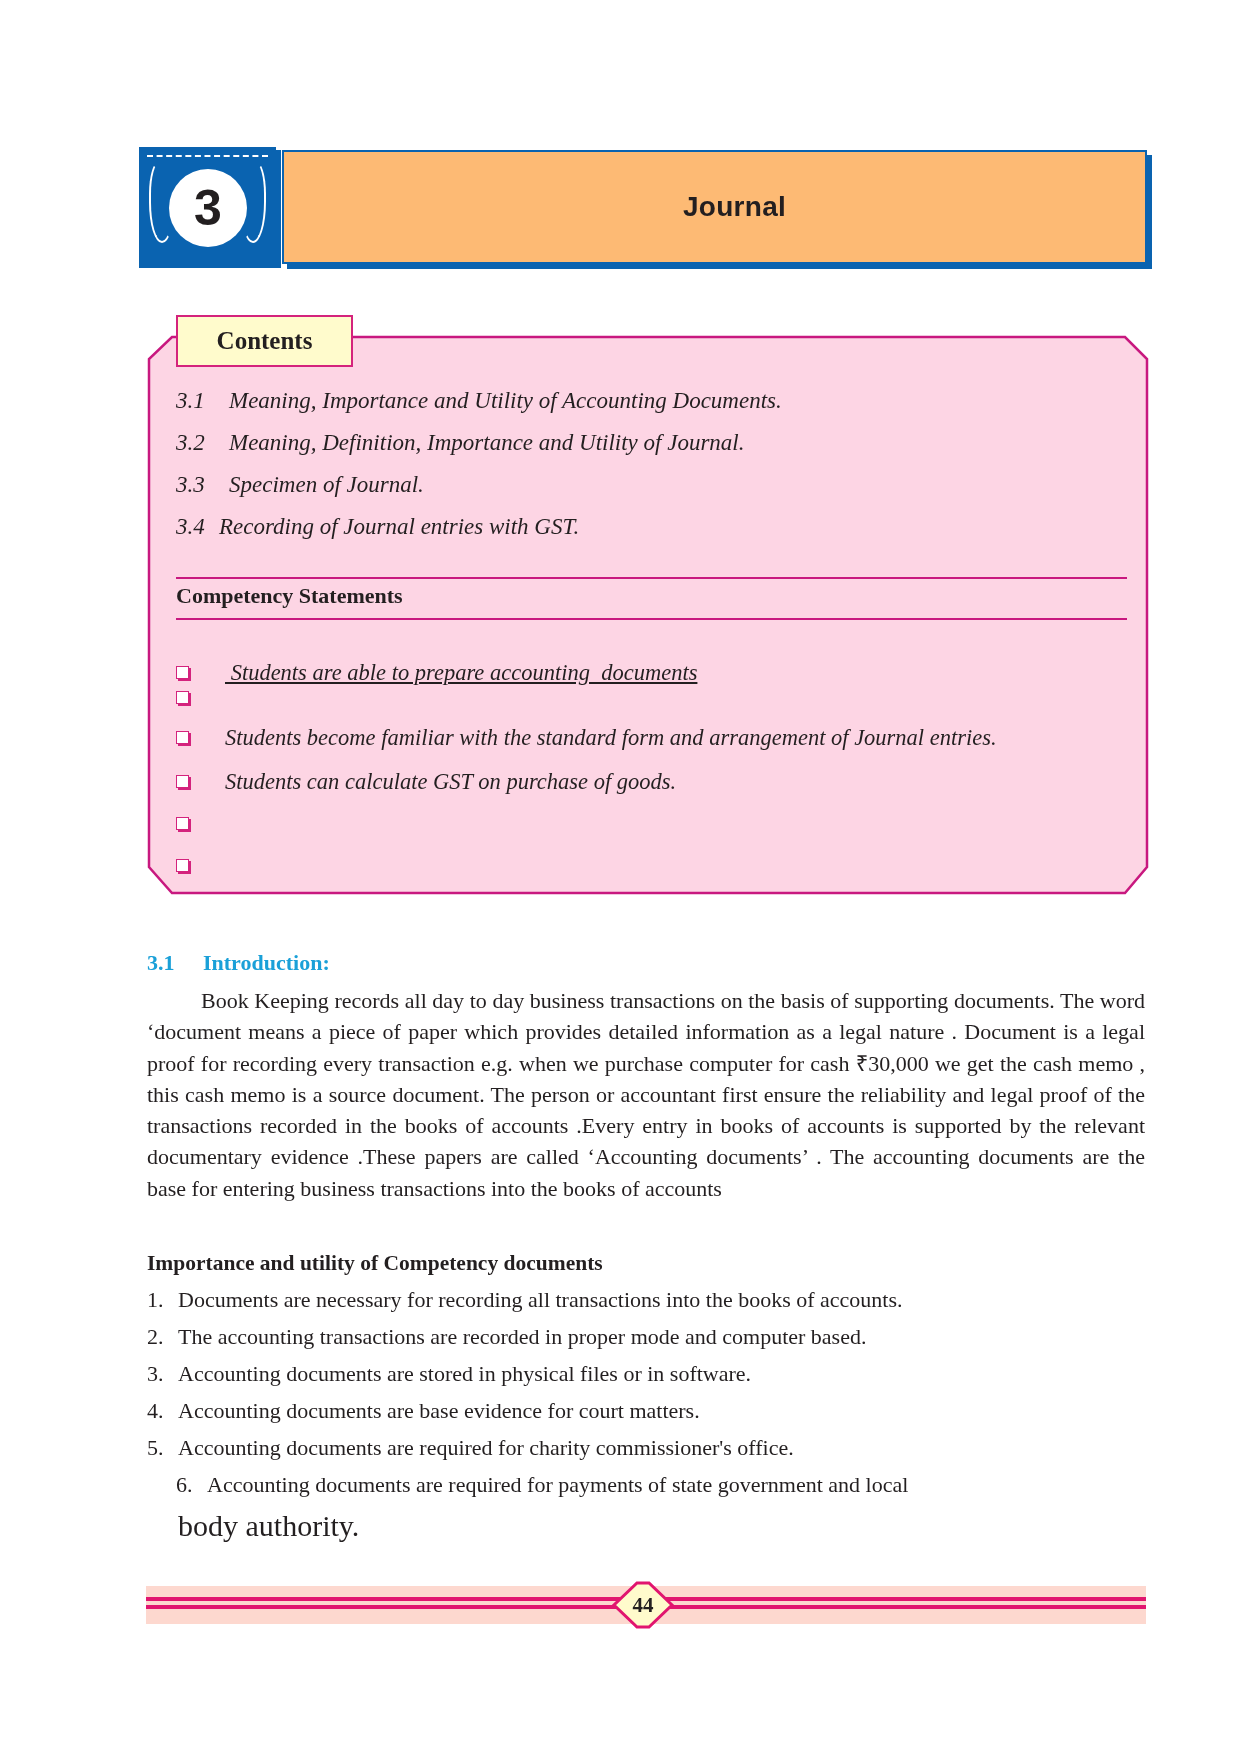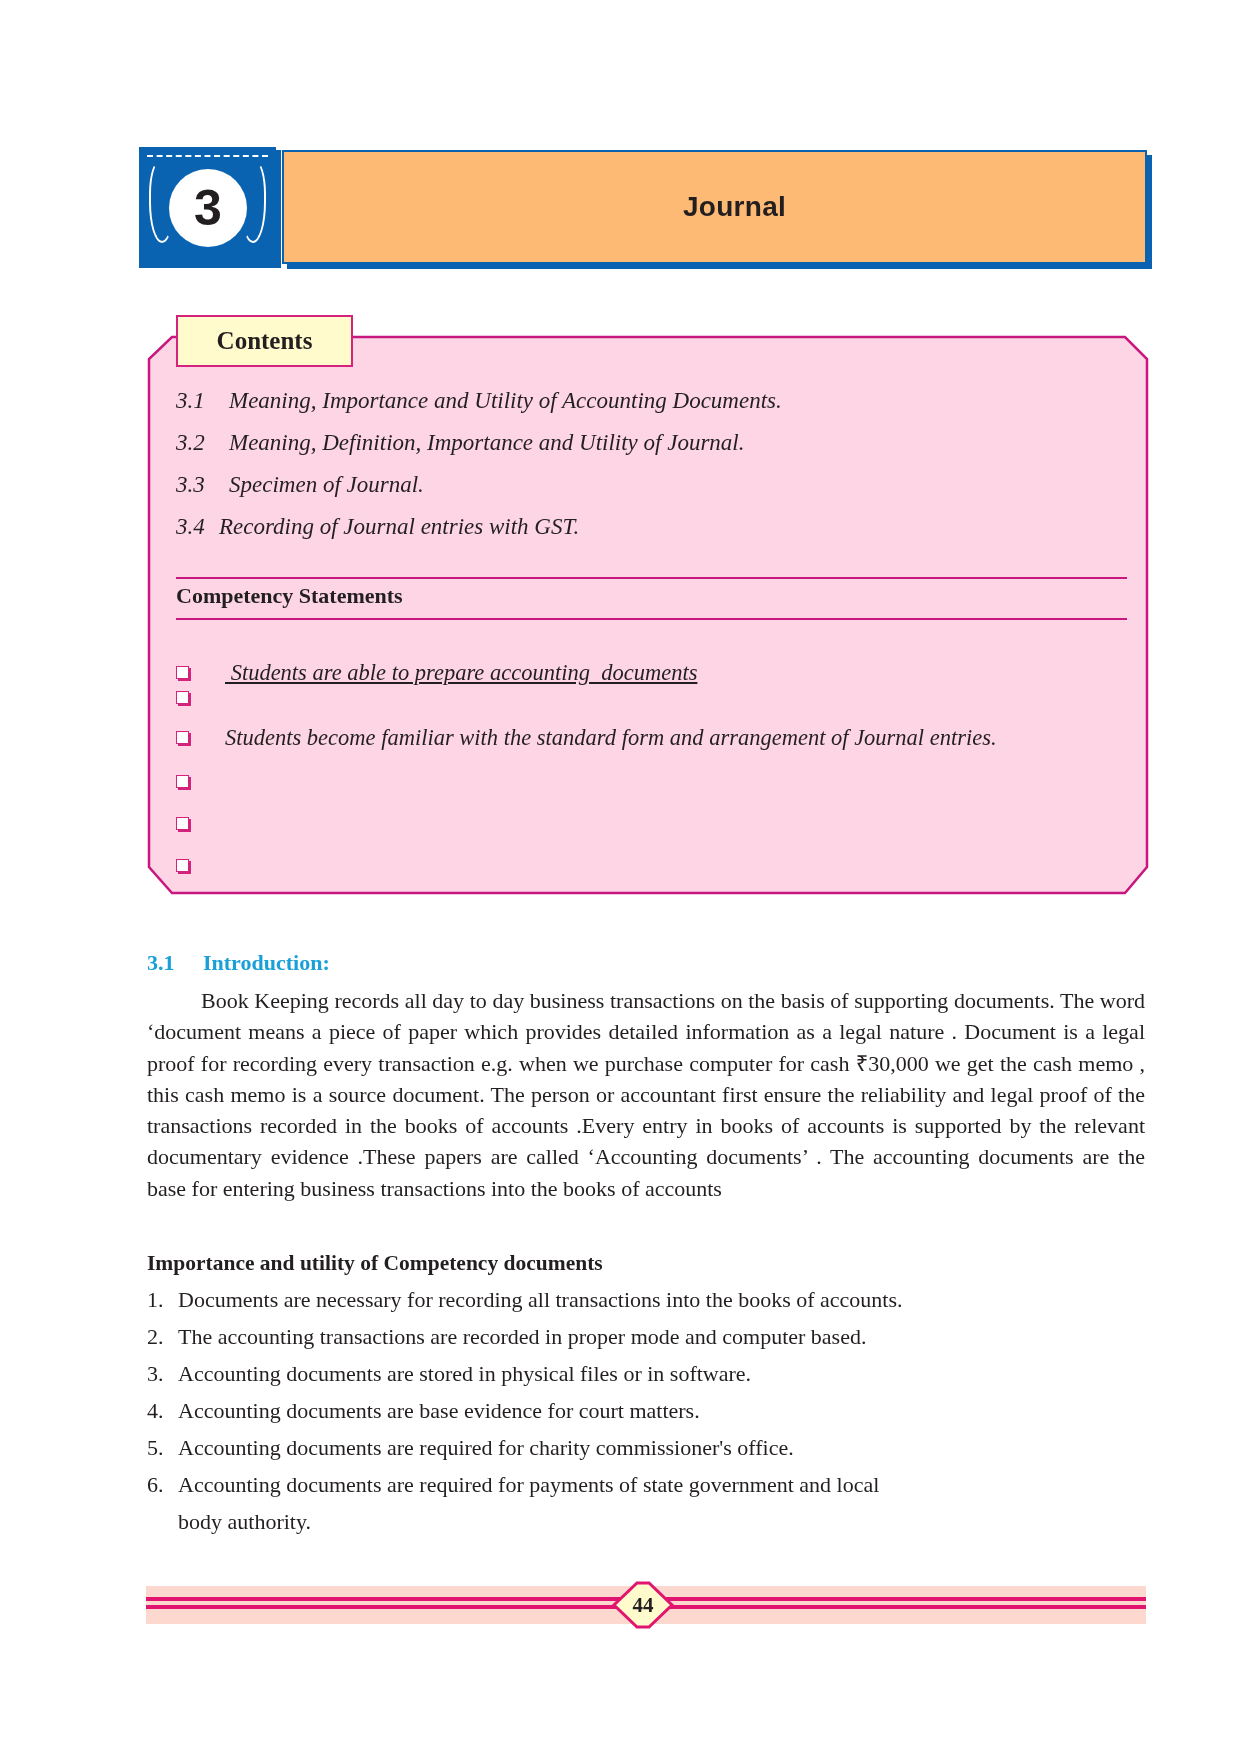--- a/index.html
+++ b/index.html
@@ -73,21 +73,21 @@
     white-space: pre;
   }
   .sec-heading .num { display: inline-block; width: 56px; }
   .para {
     position: absolute; left: 147px; width: 998px; font-size: 22px; line-height: 31.3px;
     text-align: justify; text-indent: 54px; top: 985px;
   }
   .sub-heading { position: absolute; left: 147px; top: 1251px; font-weight: bold; font-size: 21.5px; }
   .list-item { position: absolute; left: 147px; font-size: 22px; white-space: nowrap; }
   .list-item .num { display: inline-block; width: 31px; }
-  .list-cont { position: absolute; left: 178px; font-size: 22px; white-space: nowrap; }
+  .list-cont { position: absolute; left: 178px; font-size: 30px; white-space: nowrap; }
 
   
   .footer-band {
     position: absolute; left: 146px; top: 1586px; width: 1000px; height: 38px; background: #fdd8cf;
   }
   .footer-line { position: absolute; left: 146px; width: 1000px; height: 4px; background: #e1156f; }
   .page-diamond { position: absolute; left: 608px; top: 1580px; width: 70px; height: 50px; }
   .page-num {
     position: absolute; left: 608px; top: 1580px; width: 70px; height: 50px;
     display: flex; align-items: center; justify-content: center;
@@ -120,34 +120,34 @@
 <div class="toc-item" style="top:472px;"><span class="num">3.3</span><span>Specimen of Journal.</span></div>
 <div class="toc-item tight" style="top:514px;"><span class="num">3.4</span><span>Recording of Journal entries with GST.</span></div>
 
 <div class="comp-rule" style="top:577px;"></div>
 <div class="comp-heading">Competency Statements</div>
 <div class="comp-rule" style="top:618px;"></div>
 
 <div class="comp-item" style="top:660px;text-decoration:underline;"><span class="checkbox"></span><span> Students are able to prepare accounting  documents</span></div>
 <div class="comp-item" style="top:685px;"><span class="checkbox"></span></div>
 <div class="comp-item" style="top:725px;"><span class="checkbox"></span><span>Students become familiar with the standard form and arrangement of Journal entries.</span></div>
-<div class="comp-item" style="top:769px;"><span class="checkbox"></span></div>
+<div class="comp-item" style="top:769px;"><span class="checkbox"></span><span>Students can calculate GST on purchase of goods.</span></div>
 <div class="comp-item" style="top:811px;"><span class="checkbox"></span></div>
 <div class="comp-item" style="top:853px;"><span class="checkbox"></span></div>
 
 <div class="sec-heading"><span class="num">3.1</span><span>Introduction:</span></div>
 <div class="para">Book Keeping records all day to day business transactions on the basis of supporting documents. The word ‘document means a piece of paper which provides detailed information as a legal nature . Document is a legal proof for recording every  transaction e.g. when we purchase computer for cash ₹30,000 we get the cash memo , this cash memo is a source document. The person or accountant first ensure the reliability and legal proof of the transactions recorded in the books of accounts .Every entry in books of accounts is supported by the relevant documentary evidence .These papers are called ‘Accounting documents’ . The accounting documents are the base for entering business transactions into the books of accounts</div>
 
 <div class="sub-heading">Importance and utility of Competency documents</div>
 <div class="list-item" style="top:1287px;"><span class="num">1.</span><span>Documents are necessary for recording all transactions into the books of accounts.</span></div>
 <div class="list-item" style="top:1324px;"><span class="num">2.</span><span>The accounting transactions are recorded in proper mode and computer based.</span></div>
 <div class="list-item" style="top:1361px;"><span class="num">3.</span><span>Accounting documents are stored in physical files or in software.</span></div>
 <div class="list-item" style="top:1398px;"><span class="num">4.</span><span>Accounting documents are base evidence for court matters.</span></div>
 <div class="list-item" style="top:1435px;"><span class="num">5.</span><span>Accounting documents are required for charity commissioner's office.</span></div>
-<div class="list-item" style="top:1472px;"><span class="num">6.</span><span>Accounting documents are required for payments of state government and local</span></div>
+<div class="list-item" style="top:1472px;margin-left:29px;"><span class="num">6.</span><span>Accounting documents are required for payments of state government and local</span></div>
 <div class="list-cont" style="top:1509px;">body authority.</div>
 
 <div class="footer-band"></div>
 <div class="footer-line" style="top:1597px;"></div>
 <div class="footer-line" style="top:1605px;"></div>
 <svg class="page-diamond" width="70" height="50">
   <polygon points="35,3 41,3 64,25 41,47 29,47 6,25 29,3" fill="#fffbcc" stroke="#e1156f" stroke-width="3"></polygon>
 </svg>
 <div class="page-num">44</div>
 

